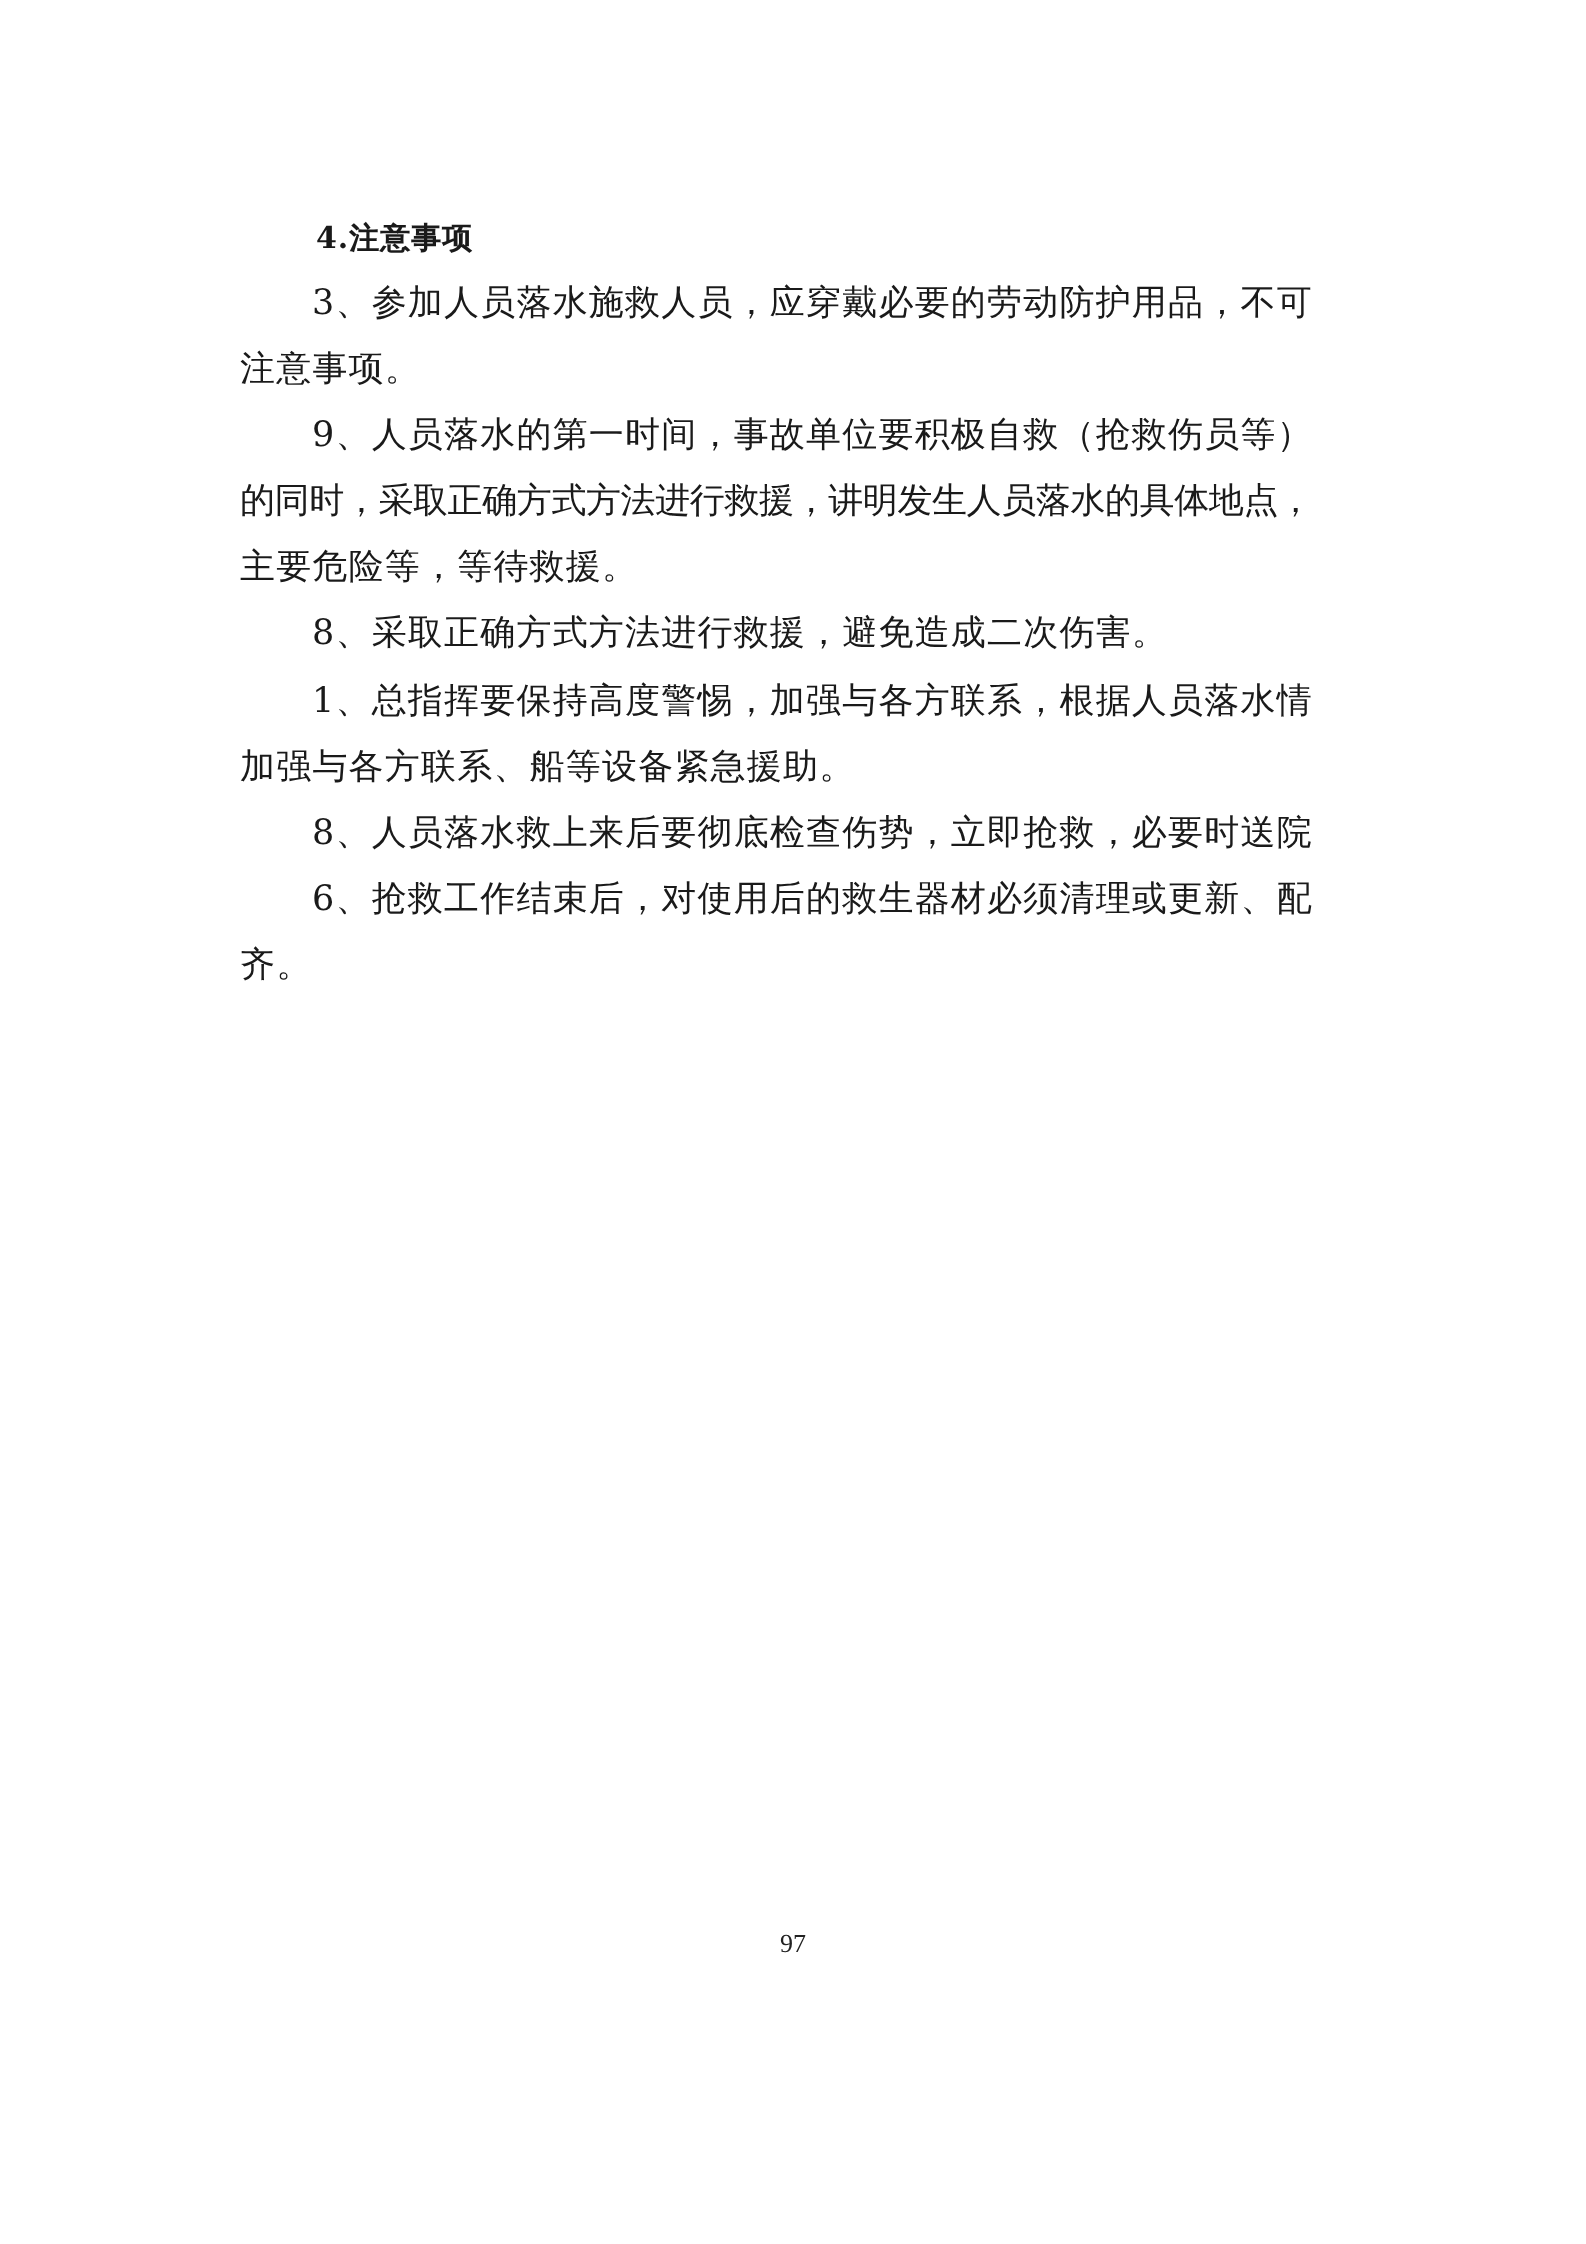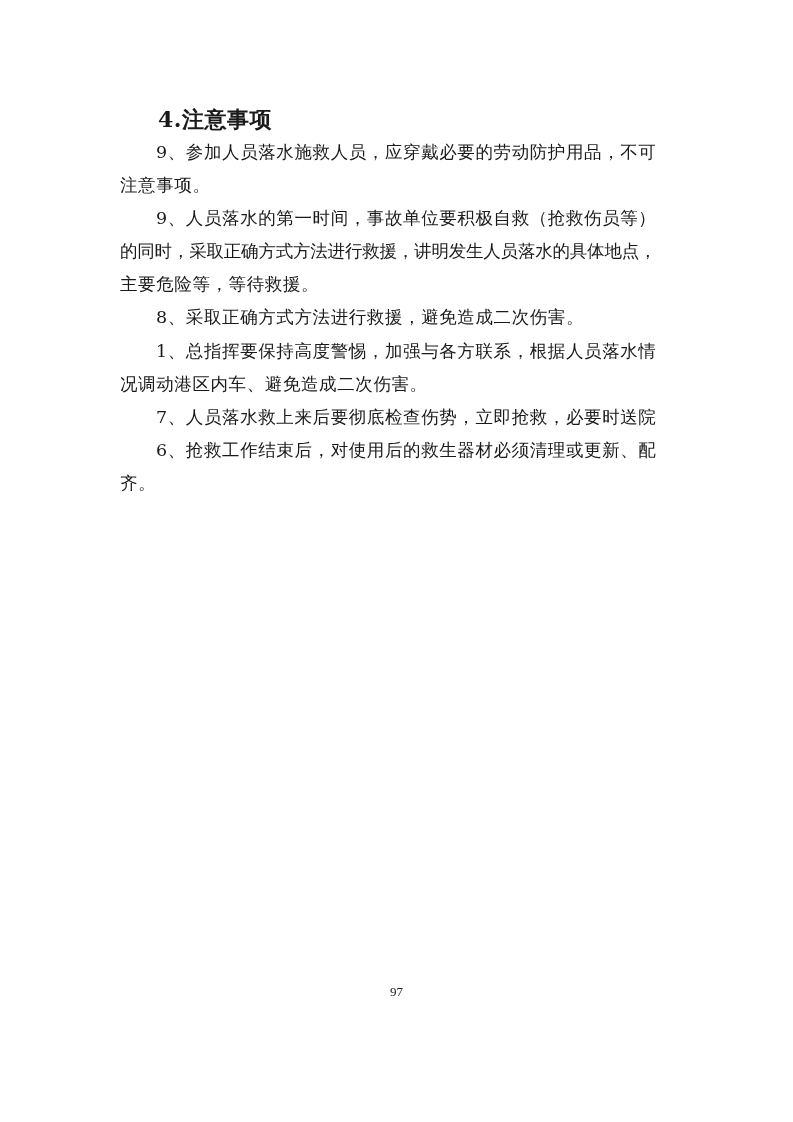--- a/index.html
+++ b/index.html
@@ -1,53 +1,53 @@
 <!DOCTYPE html>
 <html><head>
   <meta charset="utf-8">
   <style>
     html, body { margin: 0; padding: 0; background: #ffffff; }
     body { width: 793px; height: 1122px; position: relative; overflow: hidden;
       font-family: "DejaVu Serif", "Liberation Serif", serif; color: #1a1a1a; }
     .page { position: absolute; left: 120px; top: 103px; width: 558px; }
-    .heading { font-size: 22px; font-weight: bold; height: 33px; line-height: 33px; margin: 0;
+    .heading { font-size: 15px; font-weight: bold; height: 33px; line-height: 33px; margin: 0;
       padding-left: 38px; letter-spacing: 0.5px; }
     .line { display: block; white-space: nowrap; }
     .line.first { padding-left: 36px; }
-    .page-number { position: absolute; left: 0; width: 793px; top: 984px; text-align: center;
+    .page-number { position: absolute; left: 0; width: 793px; top: 964px; text-align: center;
       font-family: "Liberation Serif", serif; font-size: 13px; color: #222; }
   </style>
 </head>
 <body>
 
 <div class="page">
   <h2 class="heading">4.注意事项</h2>
 
   <div class="para-block">
-    <span class="line first">9、参加人员落水施救人员，应穿戴必要的劳动防护用品，不可</span>
+    <span class="line first">3、参加人员落水施救人员，应穿戴必要的劳动防护用品，不可</span>
     <span class="line">注意事项。</span>
   </div>
 
   <div class="para-block">
     <span class="line first">9、人员落水的第一时间，事故单位要积极自救（抢救伤员等）</span>
     <span class="line tight">的同时，采取正确方式方法进行救援，讲明发生人员落水的具体地点，</span>
     <span class="line">主要危险等，等待救援。</span>
   </div>
 
   <div class="para-block">
     <span class="line first">8、采取正确方式方法进行救援，避免造成二次伤害。</span>
   </div>
 
   <div class="para-block">
     <span class="line first">1、总指挥要保持高度警惕，加强与各方联系，根据人员落水情</span>
-    <span class="line">况调动港区内车、避免造成二次伤害。</span>
+    <span class="line">加强与各方联系、船等设备紧急援助。</span>
   </div>
 
   <div class="para-block">
-    <span class="line first">7、人员落水救上来后要彻底检查伤势，立即抢救，必要时送院</span>
+    <span class="line first">8、人员落水救上来后要彻底检查伤势，立即抢救，必要时送院</span>
   </div>
 
   <div class="para-block">
     <span class="line first">6、抢救工作结束后，对使用后的救生器材必须清理或更新、配</span>
     <span class="line">齐。</span>
   </div>
 </div>
 
 <div class="page-number">97</div>
 

